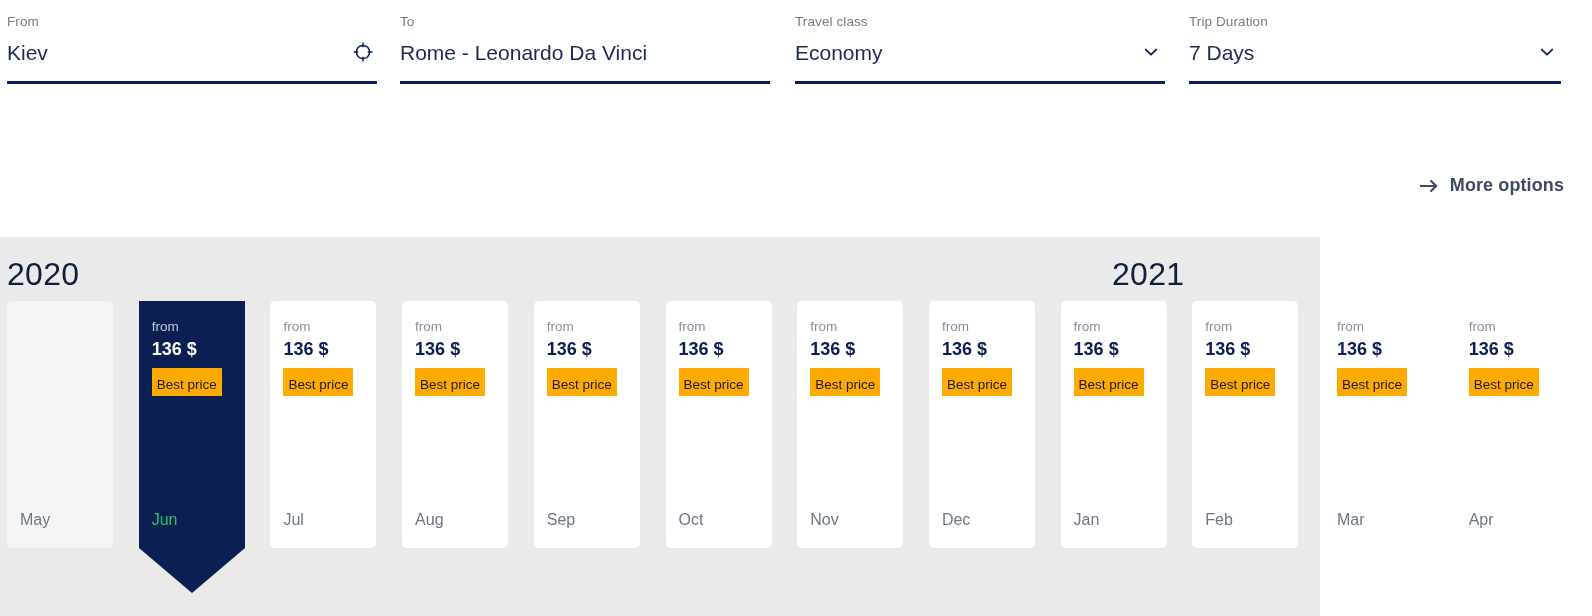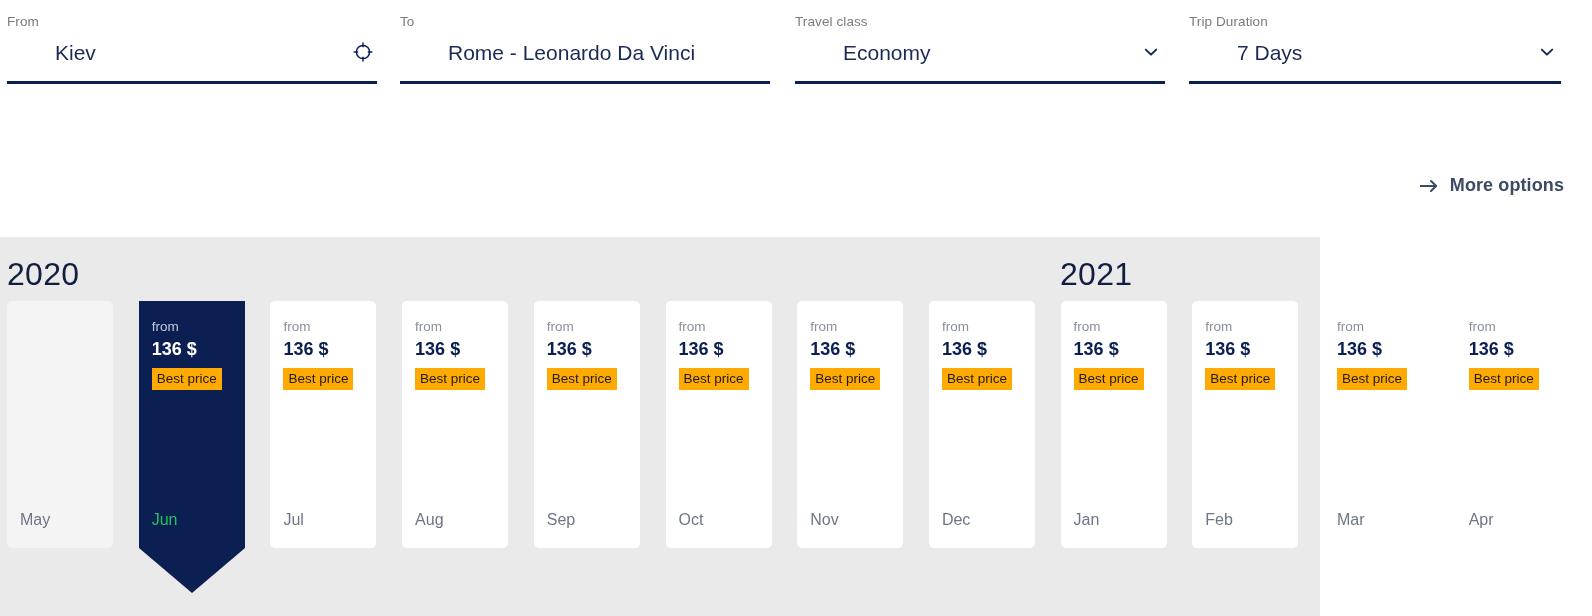--- a/index.html
+++ b/index.html
@@ -46,21 +46,20 @@
     color: #1b2a54;
     line-height: 30px;
     padding: 0 32px 0 0;
     white-space: nowrap;
     overflow: hidden;
     background: transparent;
     border: 0;
     outline: none;
     width: 100%;
     font-family: "Liberation Sans", sans-serif;
-    margin-left: 48px;
   }
   .field-icon {
     position: absolute;
     right: 2px;
     top: 2px;
     width: 24px; height: 24px;
     display: flex; align-items: center; justify-content: center;
   }
 
   #field-from  { left: 7px;    width: 370px; }
@@ -97,21 +96,21 @@
   .year-label {
     position: absolute;
     top: 18px;
     font-size: 32px;
     color: #101f3f;
     font-weight: 400;
     letter-spacing: 0.3px;
     line-height: 38px;
   }
   #year-2020 { left: 7px; }
-  #year-2021 { left: 1060px; }
+  #year-2021 { left: 1112px; }
 
   .month-track {
     position: absolute;
     top: 64px; left: 0;
     width: 1592px; height: 315px;
   }
   .month-card {
     position: absolute;
     top: 0;
     width: 106px;
@@ -154,21 +153,21 @@
     white-space: nowrap;
   }
   .month-card.selected .price { color: #ffffff; }
 
   .best-price-badge {
     display: inline-block;
     background: #ffaa00;
     color: #1c1c1c;
     font-size: 13.5px;
     line-height: 17px;
-    padding: 2px 5px 3px 5px;
+    padding: 8px 5px 3px 5px;
     margin-top: 7px;
     white-space: nowrap;
   }
 
   .month-name {
     position: absolute;
     left: 13px;
     bottom: 18px;
     font-size: 16px;
     color: #6e7686;

